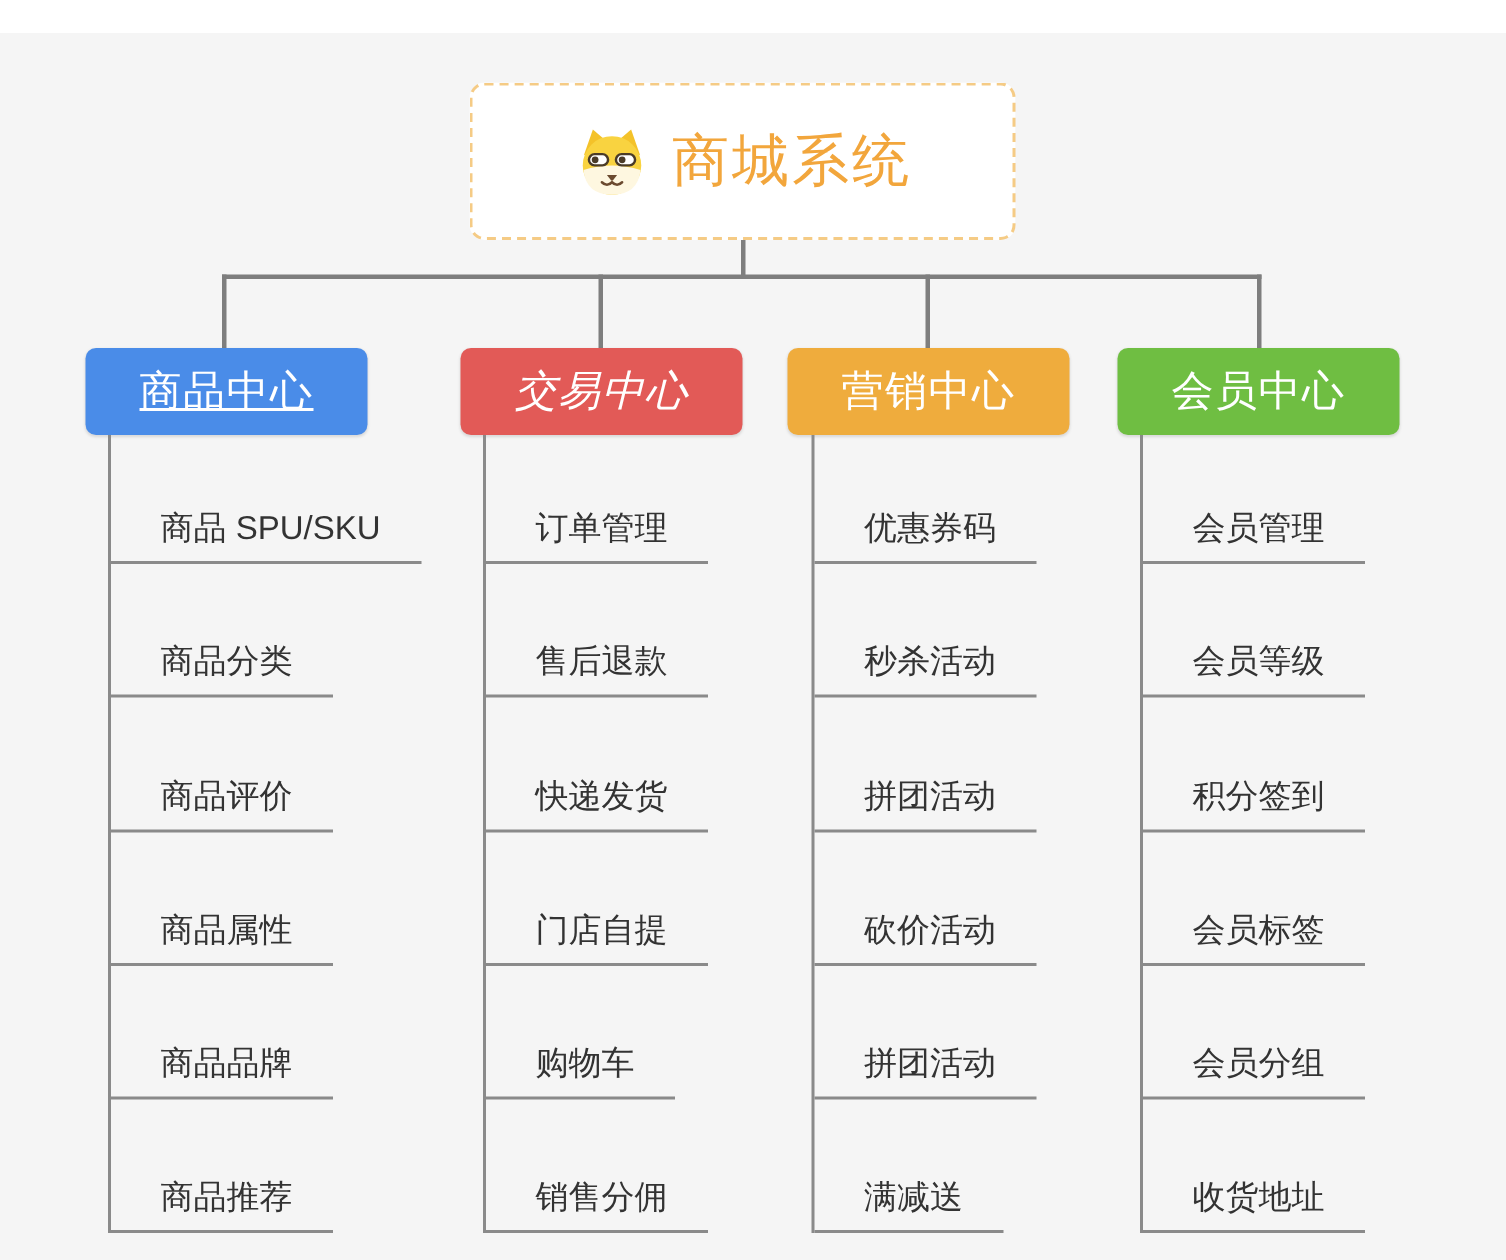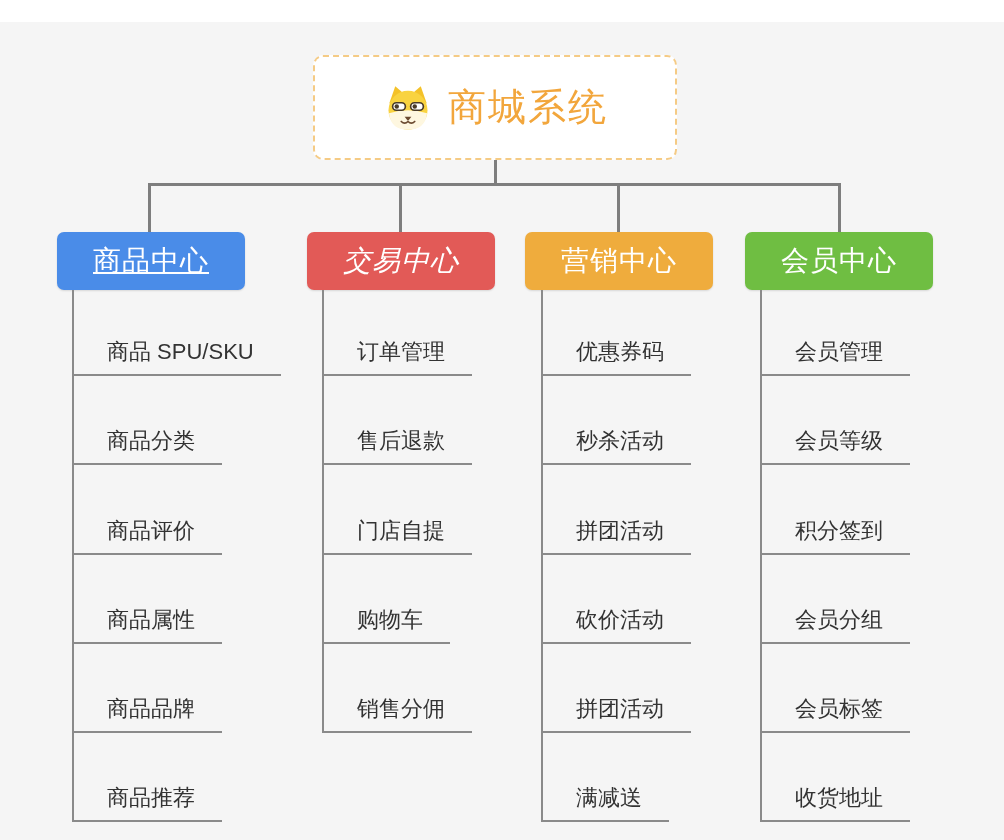--- a/index.html
+++ b/index.html
@@ -147,20 +147,23 @@
       <span>交易中心</span>
     </div>
     <div class="children" style="left:322px;">
         <div class="child-item">
           <span class="child-label">订单管理</span>
         </div>
         <div class="child-item">
           <span class="child-label">售后退款</span>
         </div>
         <div class="child-item">
+          <span class="child-label">快递发货</span>
+        </div>
+        <div class="child-item">
           <span class="child-label">门店自提</span>
         </div>
         <div class="child-item">
           <span class="child-label">购物车</span>
         </div>
         <div class="child-item">
           <span class="child-label">销售分佣</span>
         </div>
       </div>
   </div>
@@ -199,24 +202,24 @@
         <div class="child-item">
           <span class="child-label">会员管理</span>
         </div>
         <div class="child-item">
           <span class="child-label">会员等级</span>
         </div>
         <div class="child-item">
           <span class="child-label">积分签到</span>
         </div>
         <div class="child-item">
+          <span class="child-label">会员标签</span>
+        </div>
+        <div class="child-item">
           <span class="child-label">会员分组</span>
         </div>
         <div class="child-item">
-          <span class="child-label">会员标签</span>
-        </div>
-        <div class="child-item">
           <span class="child-label">收货地址</span>
         </div>
       </div>
   </div>
 
 </div>
 
 </body></html>

